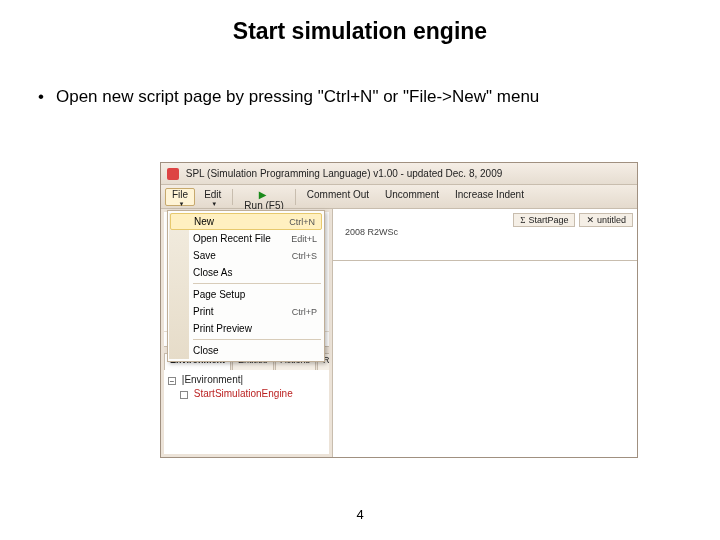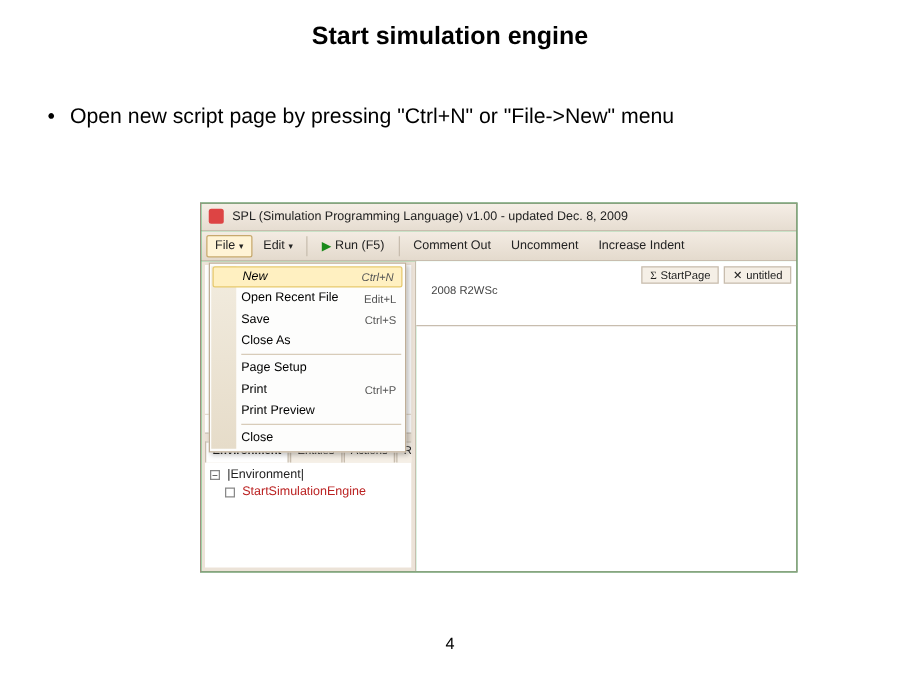--- a/index.html
+++ b/index.html
@@ -6,21 +6,21 @@
   body {
     margin: 0;
     width: 720px;
     height: 540px;
     background: #fff;
     font-family: Arial, sans-serif;
     position: relative;
     overflow: hidden;
   }
   .slide-title {
-    font-size: 20px;
+    font-size: 23px;
     font-weight: bold;
     text-align: center;
     margin-top: 18px;
     color: #000;
   }
   .bullet {
     margin: 42px 0 0 38px;
     font-size: 17px;
     color: #000;
   }
@@ -75,20 +75,21 @@
     border-bottom: 1px solid #c8bdae;
   }
   .tb-btn {
     display: inline-flex;
     align-items: center;
     height: 18px;
     padding: 0 6px;
     border: 1px solid transparent;
     border-radius: 2px;
     white-space: nowrap;
+    flex-direction: column;
   }
   .tb-btn.active {
     border-color: #c7a96d;
     background: #fff4d6;
   }
   .tb-btn .caret {
     margin-left: 3px;
     font-size: 7px;
   }
   .tb-sep {
@@ -234,21 +235,20 @@
     align-items: center;
     height: 17px;
     padding: 0 6px 0 24px;
   }
   .menu-item.hl {
     background: #fff0c1;
     border: 1px solid #e7c96d;
     border-radius: 2px;
     margin: 0 1px;
     padding-left: 23px;
-    font-style: italic;
   }
   .menu-item .shortcut {
     margin-left: auto;
     color: #555;
     font-size: 9px;
   }
   .menu-sep {
     height: 1px;
     background: #d8ccb9;
     margin: 2px 2px 2px 24px;

